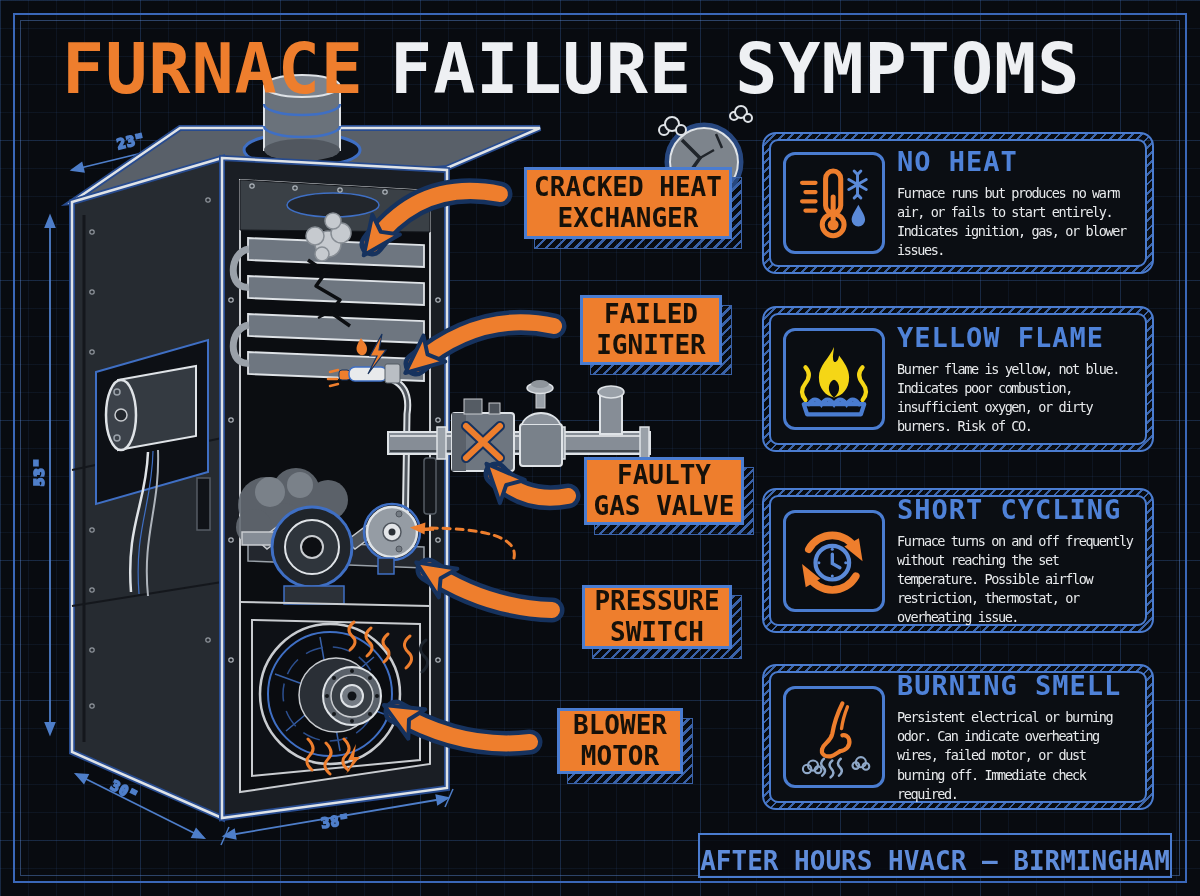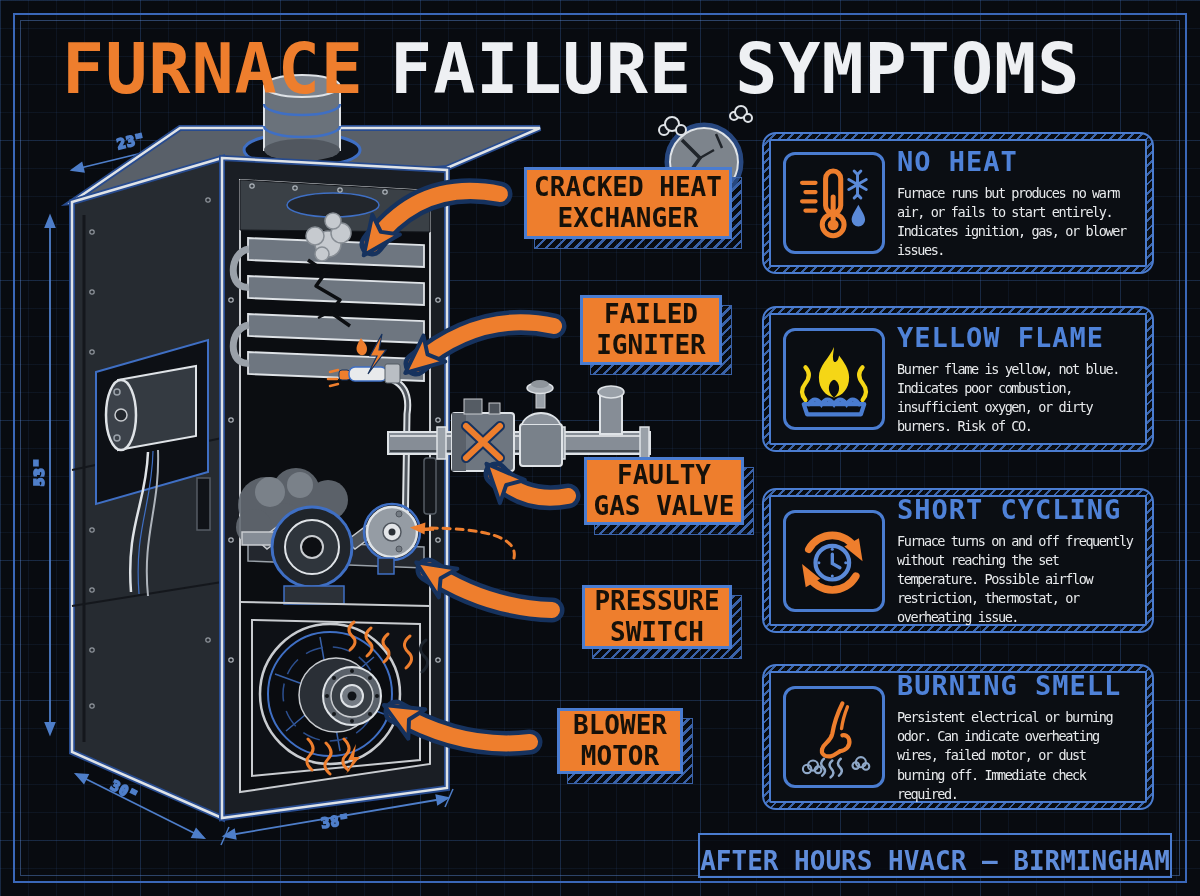--- a/index.html
+++ b/index.html
@@ -26,21 +26,21 @@
     border:1.5px solid #3a62a8;
     background:repeating-linear-gradient(135deg,#3a62a8 0 2.5px,rgba(0,0,0,0) 2.5px 7px);}
   .callout .box{position:absolute;left:0;top:0;width:100%;height:100%;box-sizing:border-box;
     background:#ee7e2d;border:3px solid #4a7cd0;display:flex;flex-direction:column;
     align-items:center;justify-content:center;color:#16110a;font-weight:700;font-size:26px;line-height:1.18;}
   
   .card{position:absolute;left:762px;width:392px;box-sizing:border-box;z-index:4;
     border:2px solid #4a7cd0;border-radius:14px;padding:5px;
     background:repeating-linear-gradient(135deg,rgba(74,124,208,0.8) 0 2px,rgba(74,124,208,0) 2px 6.5px);}
   .card-inner{width:100%;height:100%;box-sizing:border-box;background:#0b0e13;border:2px solid #4a7cd0;
-    border-radius:2px;display:flex;align-items:center;gap:12px;padding:10px 12px 10px 12px;justify-content:space-between;}
+    border-radius:9px;display:flex;align-items:center;gap:12px;padding:10px 12px 10px 12px;justify-content:space-between;}
   .icon-tile{width:102px;height:102px;min-width:102px;box-sizing:border-box;border:3px solid #4a7cd0;
     border-radius:12px;background:#0a0d12;display:flex;align-items:center;justify-content:center;}
   .card-text{flex:1;min-width:0;}
   .card-title{color:#4f82d8;font-weight:700;font-size:27px;letter-spacing:1px;margin-bottom:7px;white-space:nowrap;}
   .card-body{color:#e8eaec;font-weight:400;font-size:13.5px;letter-spacing:-1.4px;line-height:1.42;}
   
   .footer{position:absolute;left:698px;top:833px;width:474px;height:45px;box-sizing:border-box;z-index:4;
     border:2.5px solid #4a7cd0;background:rgba(8,11,16,0.85);display:flex;align-items:flex-end;justify-content:center;}
   .footer span{color:#5f8cda;font-weight:700;font-size:26px;letter-spacing:0;white-space:nowrap;}
   .dimtxt{font-family:"DejaVu Sans Mono",monospace;font-weight:700;font-size:14px;fill:#6b93d6;letter-spacing:1px;}

